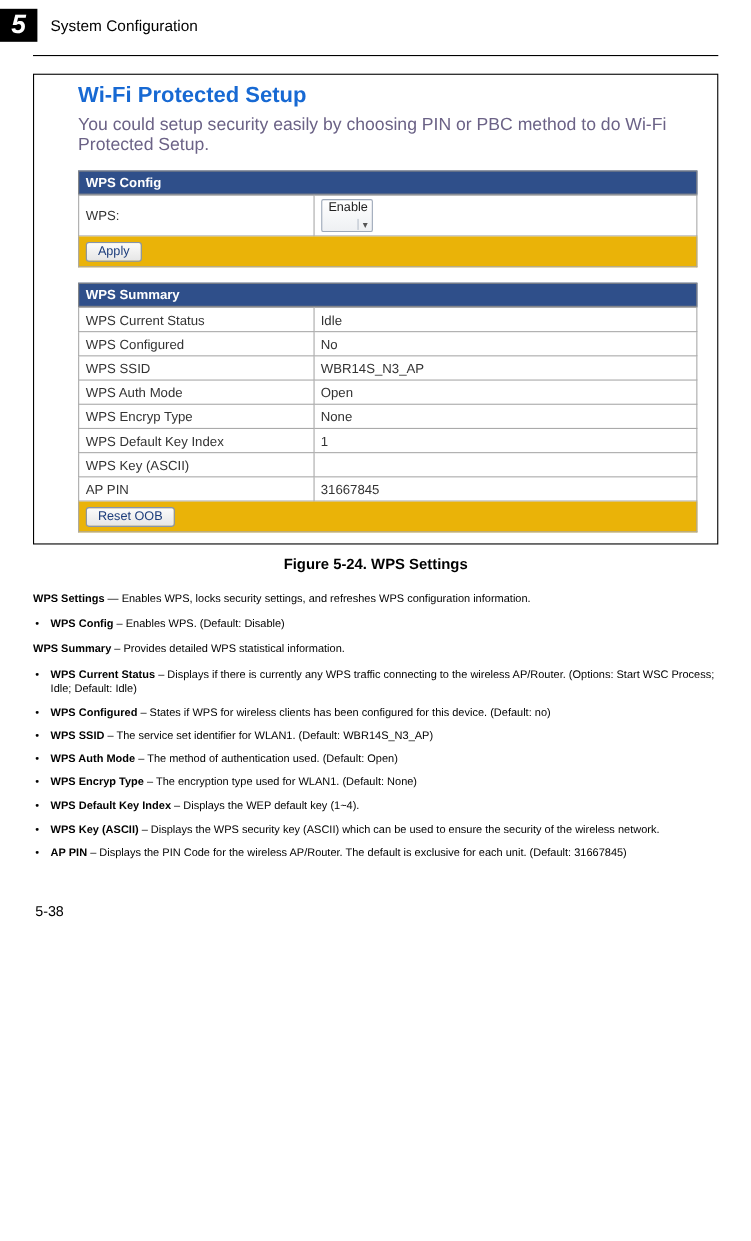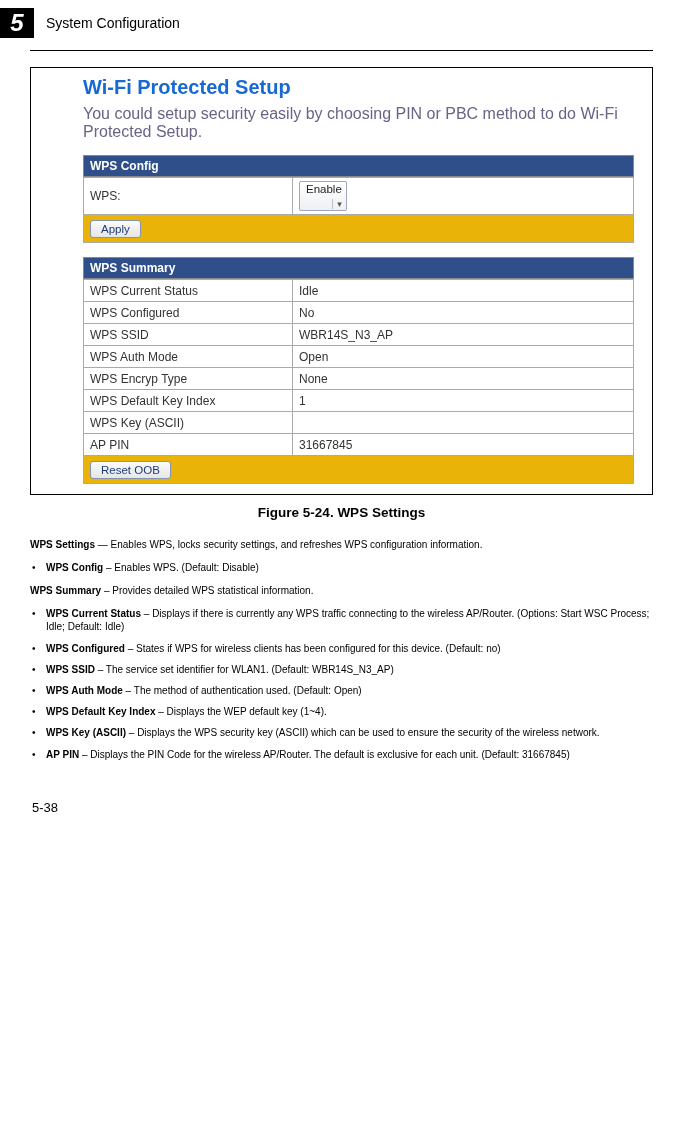--- a/index.html
+++ b/index.html
@@ -34,21 +34,21 @@
       color: #000;
     }
     .header-rule {
       border: none;
       border-top: 1px solid #000;
       margin: 0 30px 16px 30px;
     }
     .screenshot-outer {
       border: 1px solid #000;
       margin: 0 30px 10px 30px;
-      padding: 8px 18px 10px 52px;
+      padding: 8px 18px 10px 40px;
       background: #fff;
     }
     .wps-title {
       color: #1769d3;
       font-size: 20px;
       font-family: Arial, sans-serif;
       font-weight: bold;
       margin-bottom: 6px;
     }
     .wps-subtext {
@@ -243,19 +243,20 @@
     </li>
   </ul>
   <p class="para">
     <strong>WPS Summary</strong><span> – Provides detailed WPS statistical information.</span>
   </p>
   <ul class="bullet-list">
     <li><strong>WPS Current Status</strong><span> – Displays if there is currently any WPS traffic connecting to the wireless AP/Router. (Options: Start WSC Process; Idle; Default: Idle)</span></li>
     <li><strong>WPS Configured</strong><span> – States if WPS for wireless clients has been configured for this device. (Default: no)</span></li>
     <li><strong>WPS SSID</strong><span> – The service set identifier for WLAN1. (Default: WBR14S_N3_AP)</span></li>
     <li><strong>WPS Auth Mode</strong><span> – The method of authentication used. (Default: Open)</span></li>
+    <li><strong>WPS Encryp Type</strong><span> – The encryption type used for WLAN1. (Default: None)</span></li>
     <li><strong>WPS Default Key Index</strong><span> – Displays the WEP default key (1~4).</span></li>
     <li><strong>WPS Key (ASCII)</strong><span> – Displays the WPS security key (ASCII) which can be used to ensure the security of the wireless network.</span></li>
     <li><strong>AP PIN</strong><span> – Displays the PIN Code for the wireless AP/Router. The default is exclusive for each unit. (Default: 31667845)</span></li>
   </ul>
 </div>
 
 <div class="page-num">5-38</div>
 
 </body></html>

